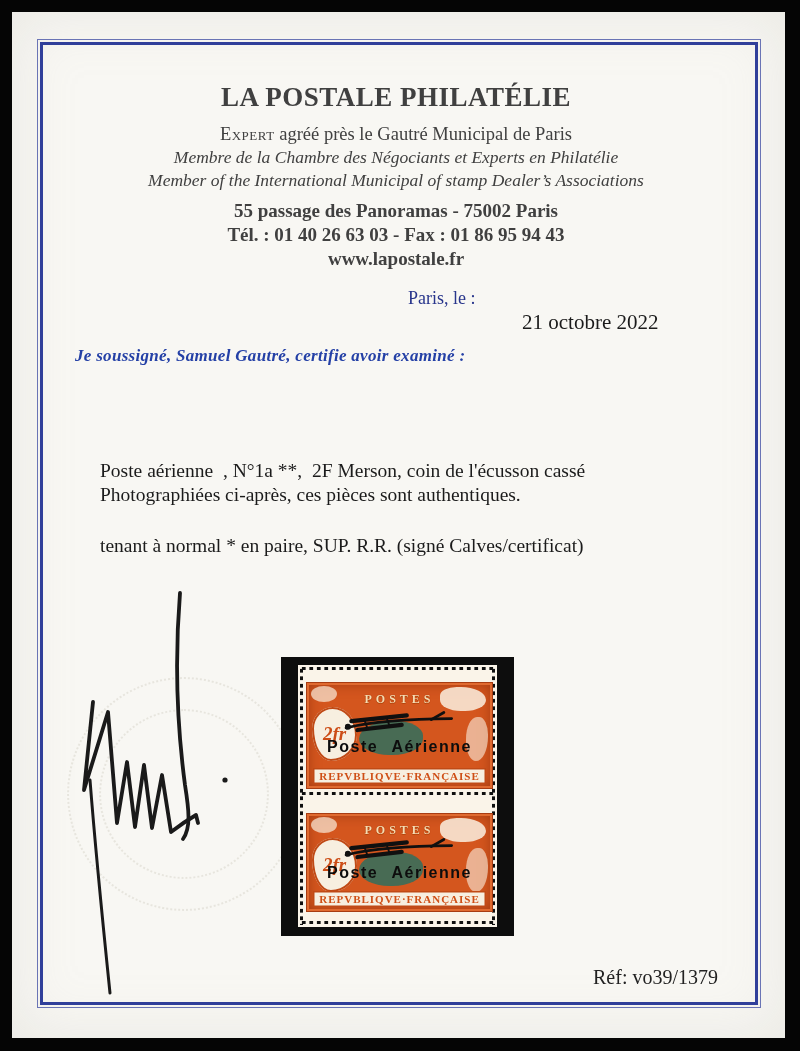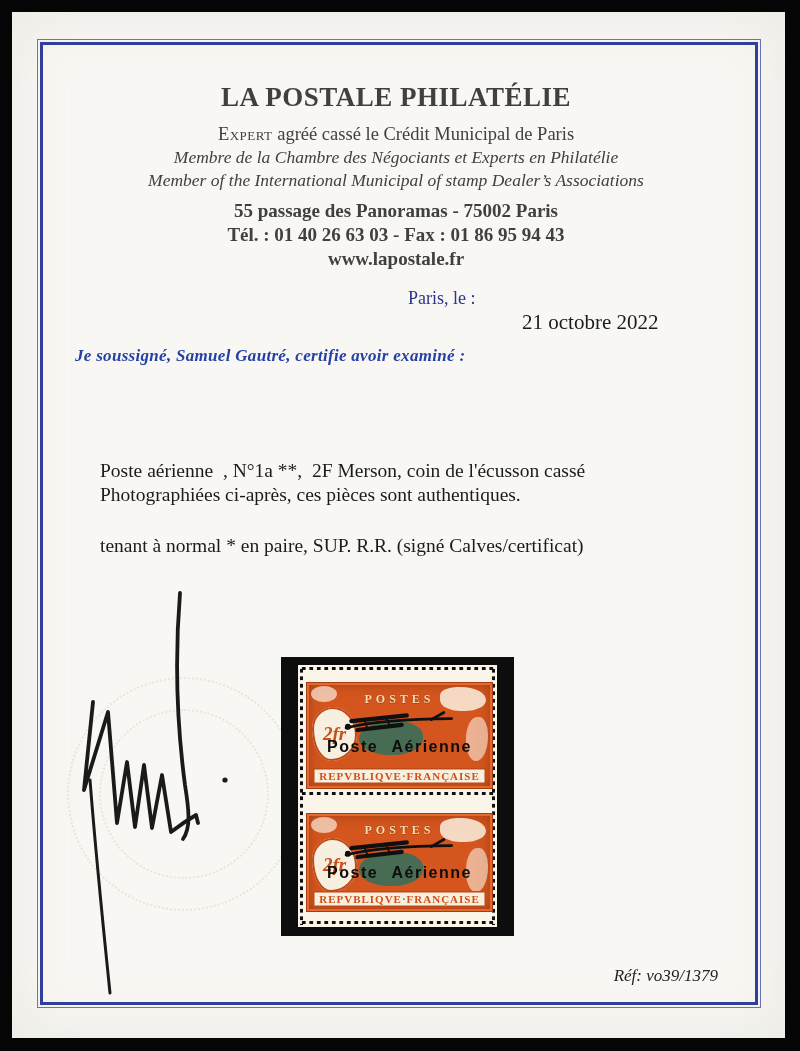--- a/index.html
+++ b/index.html
@@ -70,33 +70,33 @@
   .plane{position:absolute;left:28px;top:30px;width:128px;height:26px;transform:rotate(-3deg);z-index:2;}
   .op-text{position:absolute;top:55px;left:0;right:0;text-align:center;z-index:2;
            font-family:"Liberation Sans", sans-serif;font-weight:bold;font-size:16px;
            letter-spacing:1.5px;word-spacing:8px;color:#0d0d0d;}
   .stamp-bottom .op-text{top:50px;}
   .stamp-bottom .plane{top:26px;}
   .banner{position:absolute;left:6px;right:6px;bottom:4px;height:16px;background:#f7efe0;
           box-shadow:inset 0 0 0 1.5px #c04a16;display:flex;align-items:center;justify-content:center;}
   .country{font-weight:bold;font-size:11px;letter-spacing:1px;color:#cf4f16;white-space:nowrap;}
   
-  .ref{position:absolute;top:954px;right:67px;font-size:17px;font-style:italic;color:#222;}
+  .ref{position:absolute;top:954px;right:67px;font-size:20px;color:#222;}
 </style>
 </head>
 <body>
 
 <div class="stage">
   <div class="paper">
 
     <div class="border-frame"></div>
 
     <div class="letterhead">
       <div class="h-title">LA POSTALE PHILATÉLIE</div>
-      <div class="h-expert"><span class="sc">Expert</span><span> agréé cassé le Crédit Municipal de Paris</span></div>
+      <div class="h-expert"><span class="sc">Expert</span><span> agréé près le Gautré Municipal de Paris</span></div>
       <div class="h-it">Membre de la Chambre des Négociants et Experts en Philatélie</div>
       <div class="h-it">Member of the International Municipal of stamp Dealer’s Associations</div>
       <div class="h-addr">55 passage des Panoramas - 75002 Paris</div>
       <div class="h-tel">Tél. : 01 40 26 63 03 - Fax : 01 86 95 94 43</div>
       <div class="h-www">www.lapostale.fr</div>
     </div>
 
     <div class="dateline">Paris, le :</div>
     <div class="date-value">21 octobre 2022</div>
 

